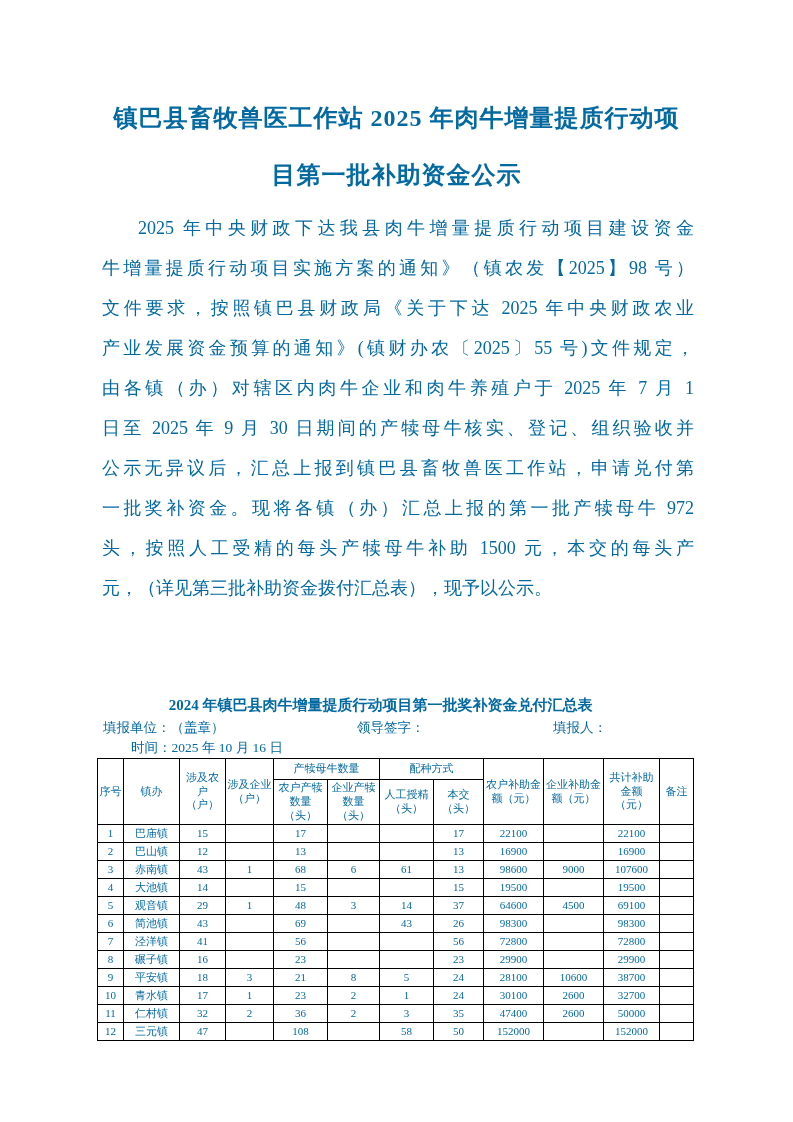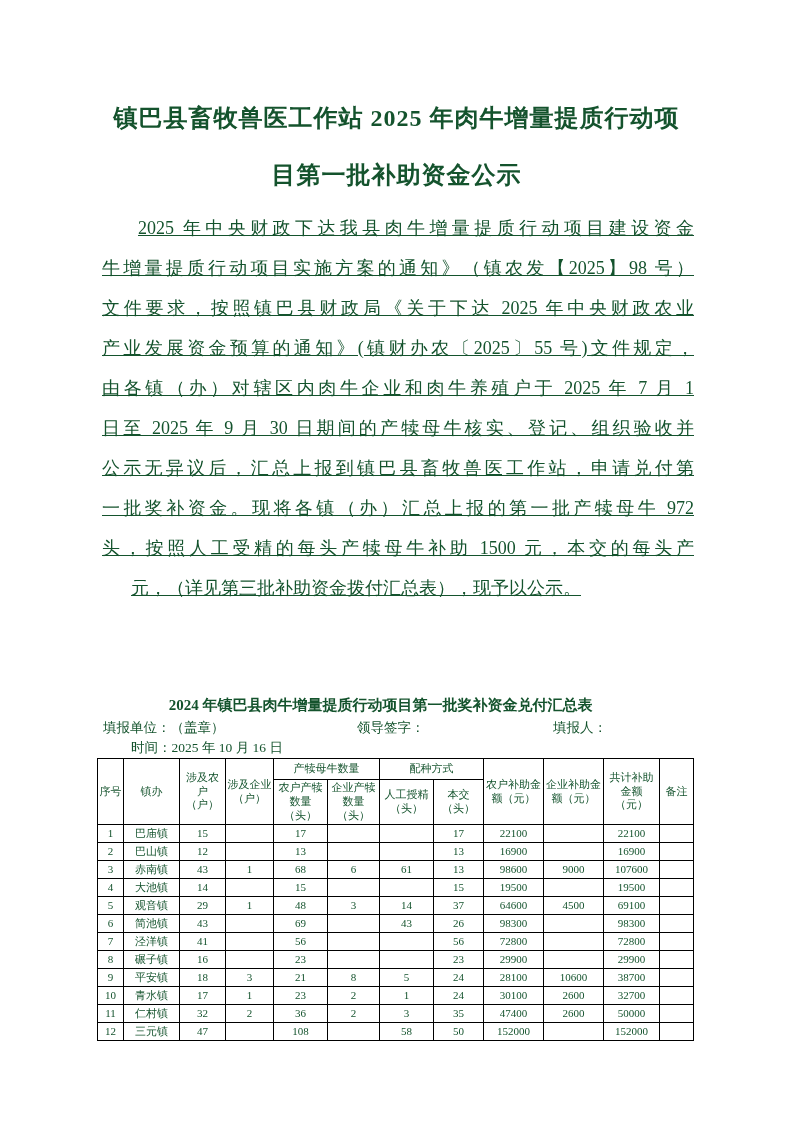--- a/index.html
+++ b/index.html
@@ -1,21 +1,21 @@
 <!DOCTYPE html>
 <html><head>
 <meta charset="utf-8">
 <style>
   html, body { margin: 0; padding: 0; background: #ffffff; }
   .page {
     position: relative;
     width: 793px;
     height: 1122px;
     background: #ffffff;
-    color: #14532d;
+    color: #0369a1;
     font-family: "Liberation Serif", "DejaVu Serif", serif;
     overflow: hidden;
   }
   .doc-title {
     position: absolute;
     top: 90px;
     left: 60px;
     width: 673px;
     text-align: center;
     font-size: 24px;
@@ -29,24 +29,23 @@
     left: 102px;
     width: 592px;
     font-size: 18px;
   }
   .doc-body .line {
     height: 40px;
     line-height: 40px;
     text-align: justify;
     text-align-last: justify;
     white-space: nowrap;
-    text-decoration: underline;
   }
   .doc-body .line.first { text-indent: 2em; }
-  .doc-body .line.last { text-align-last: left; margin-left: 29px; }
+  .doc-body .line.last { text-align-last: left; }
   .table-title {
     position: absolute;
     top: 696px;
     left: 44px;
     width: 673px;
     text-align: center;
     font-size: 15px;
     font-weight: bold;
   }
   .meta-row {

